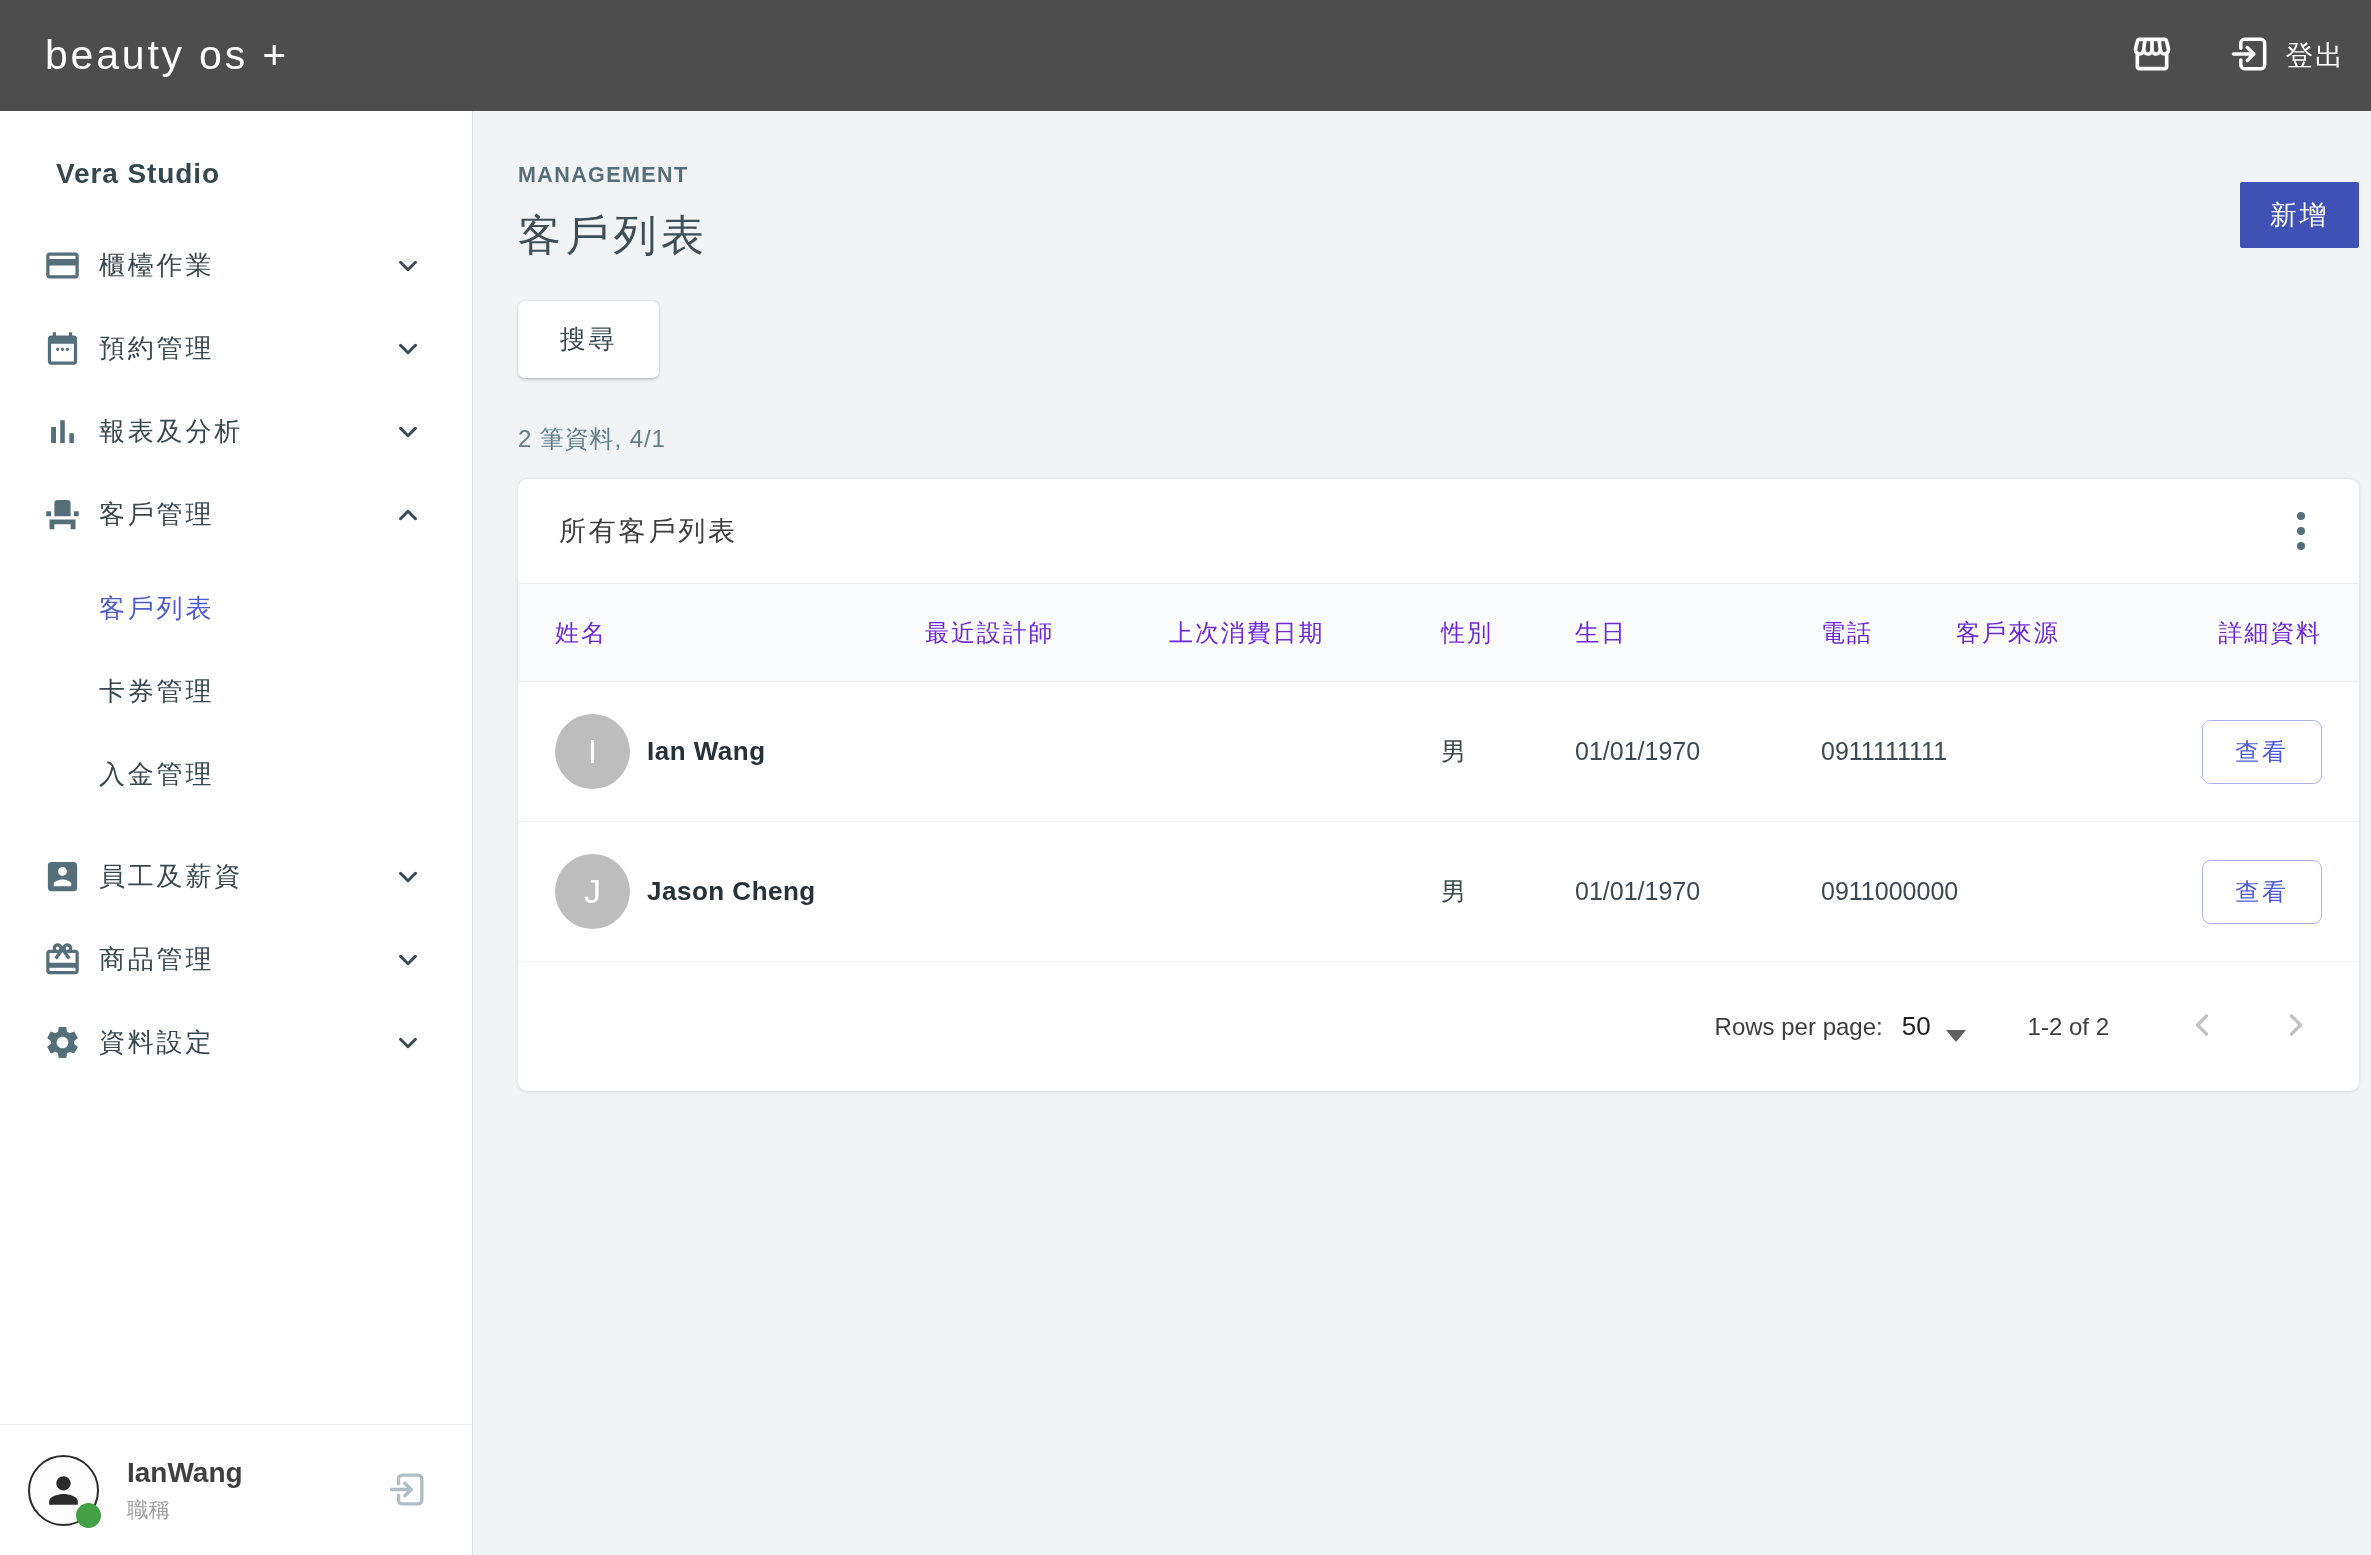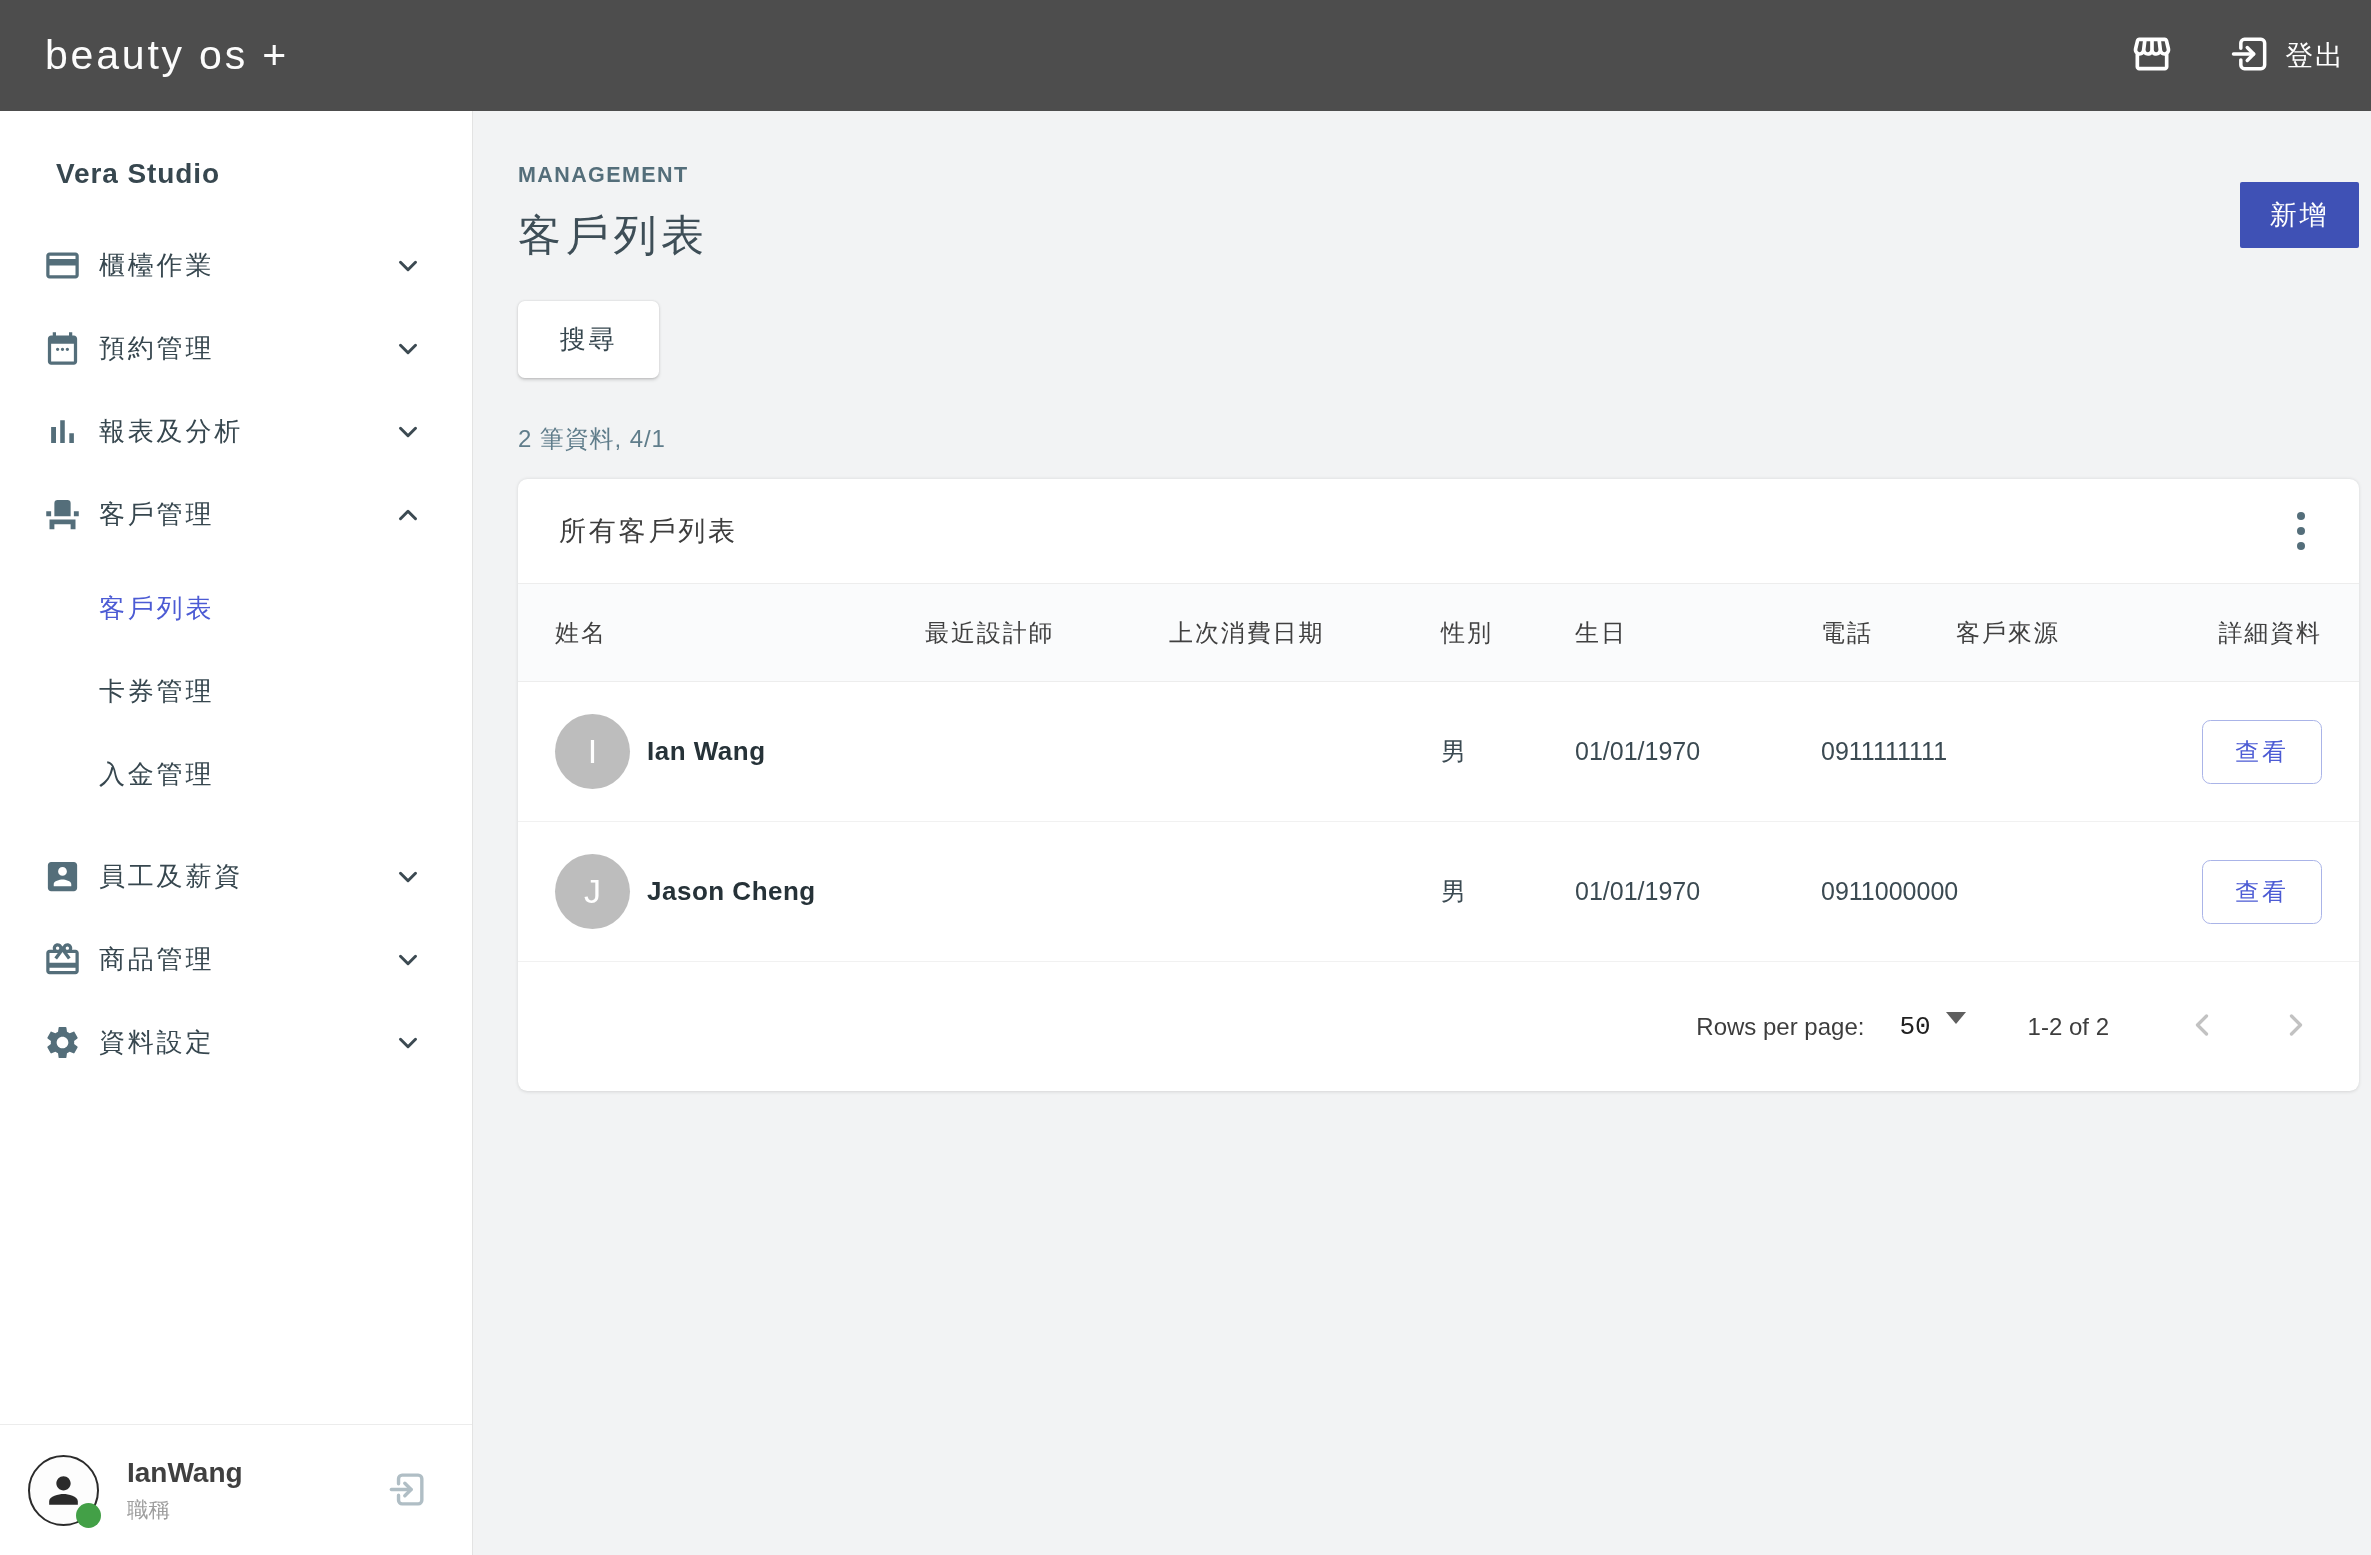--- a/index.html
+++ b/index.html
@@ -198,21 +198,21 @@
     grid-template-columns: 370px 244px 272px 134px 246px 135px 234px 1fr;
     align-items: center;
     padding: 0 37px;
   }
   .thead {
     height: 99px;
     background: #fafbfc;
     border-top: 0.9px solid #ededed;
     border-bottom: 0.9px solid #ededed;
     font-size: 24px;
-    color: #404040;
+    color: #6d28d9;
     letter-spacing: 1.9px;
   }
   .th-right { text-align: right; }
   .trow { height: 140px; border-bottom: 0.9px solid #f1f1f1; font-size: 25px; color: #3b4a52; }
   .cell-name { display: flex; align-items: center; }
   .row-avatar {
     width: 75px; height: 75px;
     border-radius: 50%;
     background: #bdbdbd;
     color: #fff;
@@ -237,24 +237,24 @@
 
   .tfoot {
     height: 129px;
     display: flex;
     align-items: center;
     justify-content: flex-end;
     padding-right: 45px;
   }
   .rpp-label { font-size: 24px; color: #3d3d3d; }
   .rpp-select {
-    display: flex; align-items: flex-start;
-    margin-left: 35px;
+    display: flex; align-items: flex-end;
+    margin-left: 19px;
     background: none; border: none; cursor: pointer;
-    font-family: Liberation Mono, monospace;
+    font-family: Liberation Sans, sans-serif;
   }
   .rpp-value { font-size: 26px; color: #212121; }
   .caret-down {
     margin-left: 15px;
     width: 0; height: 0;
     border-left: 10.3px solid transparent;
     border-right: 10.3px solid transparent;
     border-top: 12px solid #5f5f5f;
   }
   .range-label { margin-left: 62px; font-size: 24px; color: #3d3d3d; }

